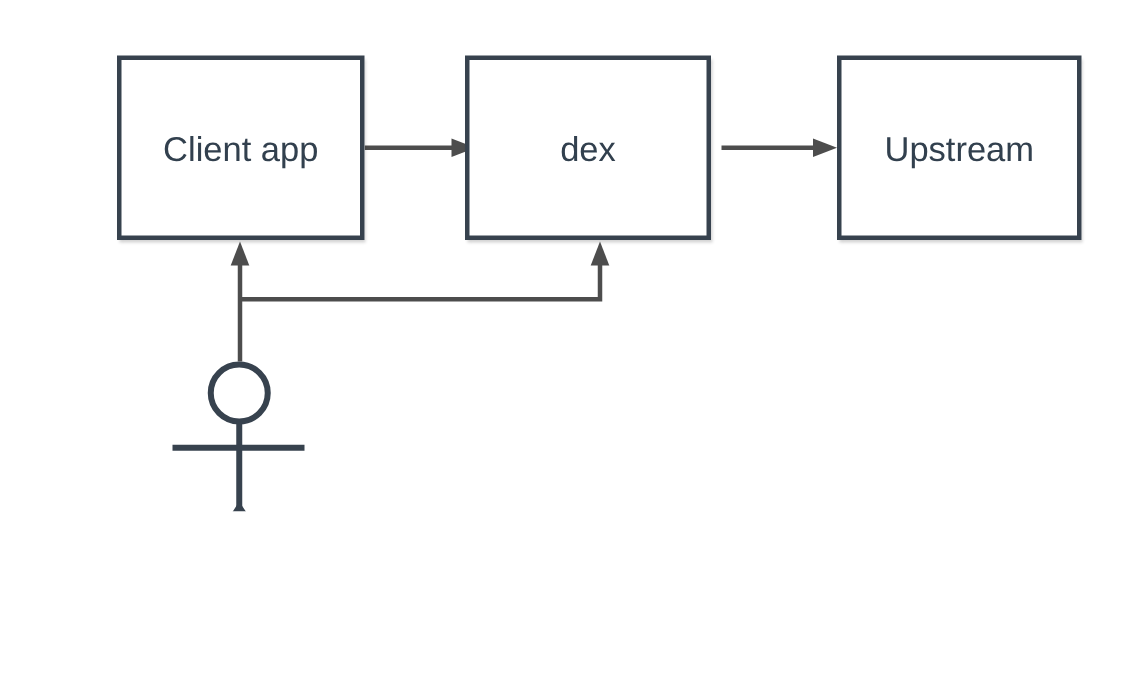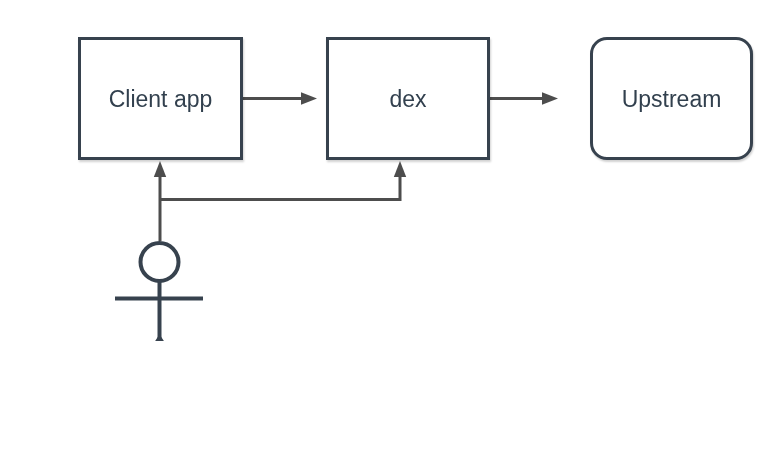--- a/index.html
+++ b/index.html
@@ -23,22 +23,22 @@
     box-shadow: 1px 2px 2px rgba(0,0,0,0.18);
     display: flex;
     align-items: center;
     justify-content: center;
     text-align: center;
     color: #32404e;
     font-size: 23px;
     line-height: 28px;
   }
   .node-client-app { left: 78px; top: 37px; width: 165px; height: 123px; }
-  .node-dex        { left: 326px; top: 37px; width: 164px; height: 123px; }
-  .node-upstream   { left: 590px; top: 37px; width: 163px; height: 123px; border-radius: 17px; }
+  .node-dex        { left: 310px; top: 37px; width: 164px; height: 123px; }
+  .node-upstream   { left: 558px; top: 37px; width: 163px; height: 123px; }
   .node-label span { display: block; }
   .edges {
     position: absolute;
     left: 0; top: 0;
     width: 760px;
     height: 460px;
     pointer-events: none;
   }
   .actor-label {
     position: absolute;

